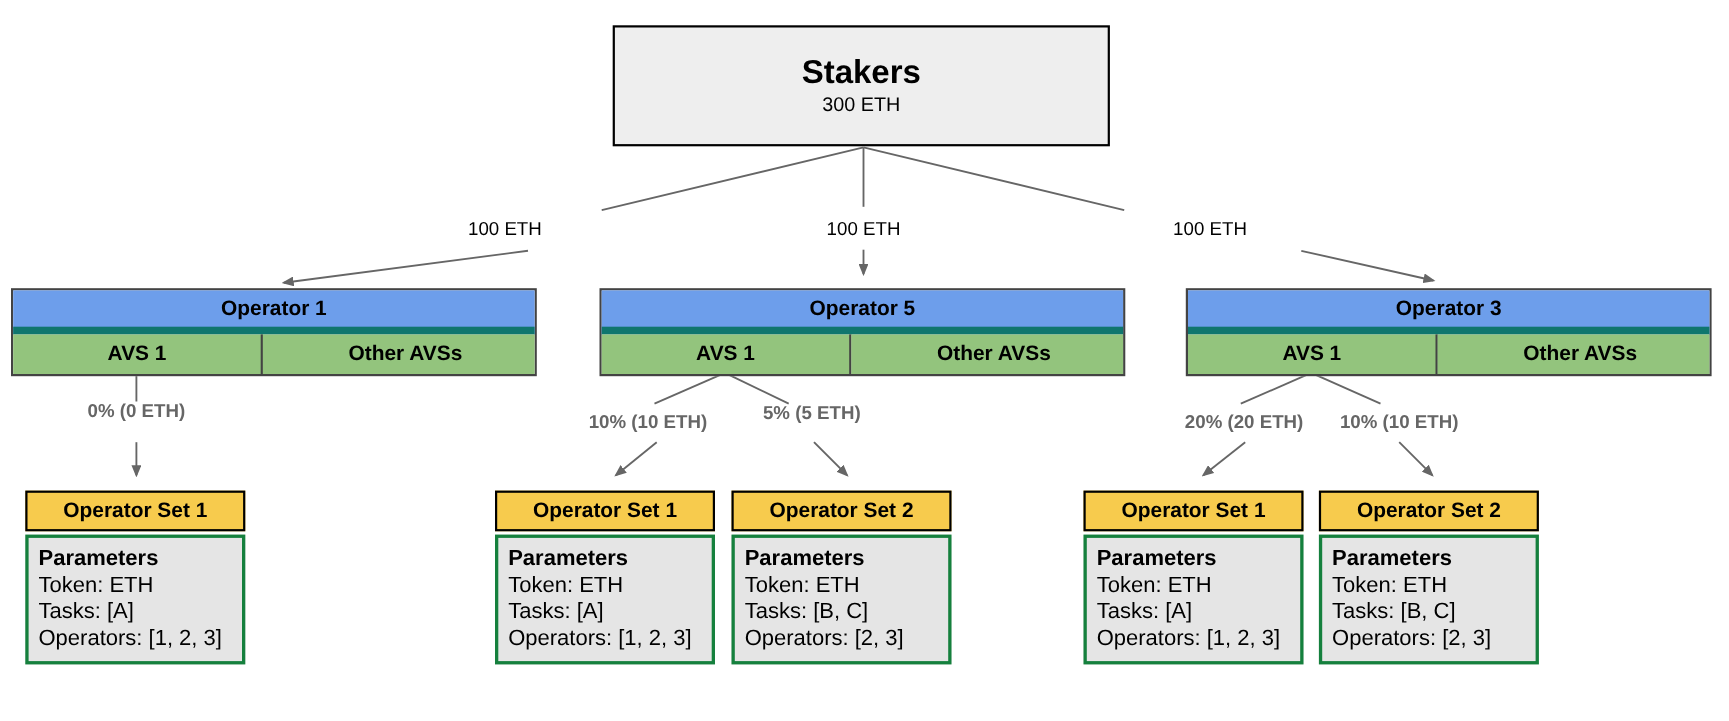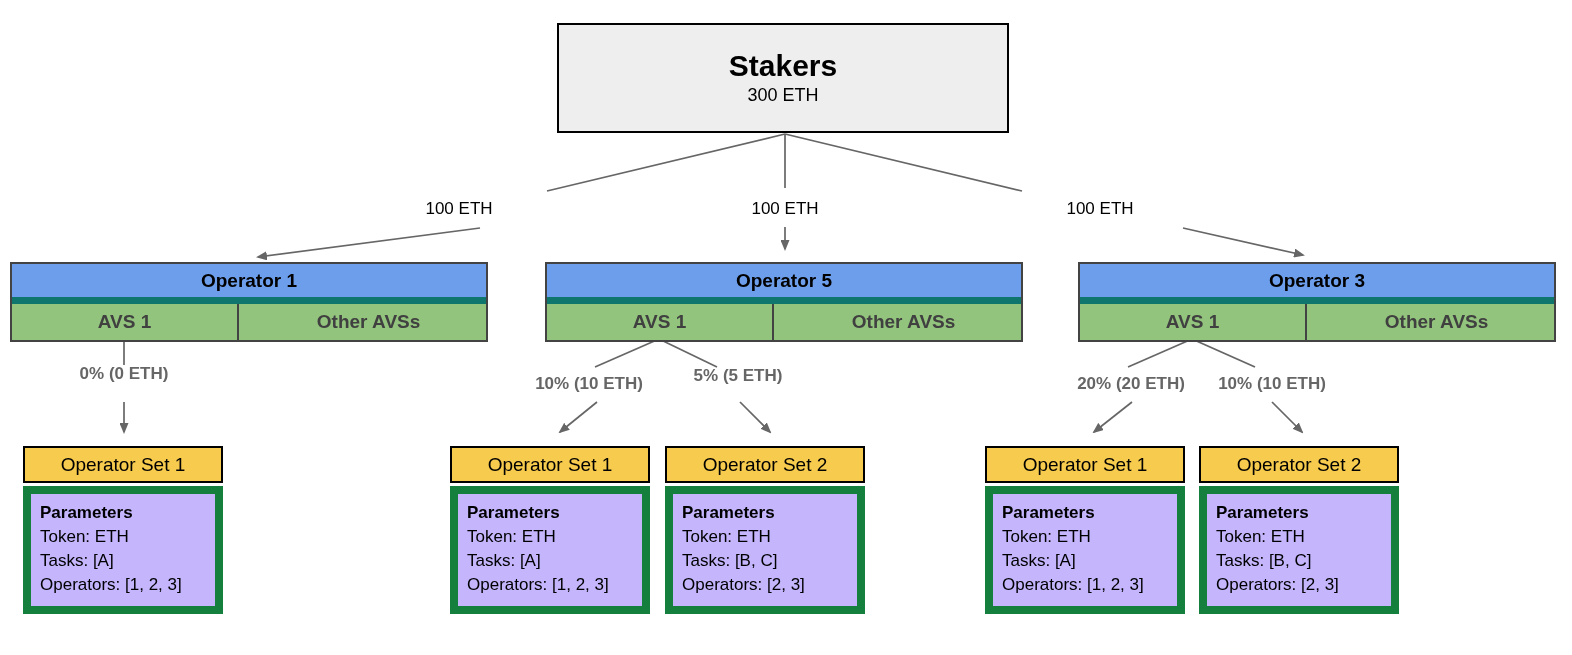--- a/index.html
+++ b/index.html
@@ -87,21 +87,21 @@
     display: flex;
     height: 36px;
   }
   .op-cell {
     background: #93c47d;
     display: flex;
     align-items: center;
     justify-content: center;
     font-size: 19px;
     font-weight: bold;
-    color: #404040;
+    color: #000000;
   }
   .op-cell.avs1 {
     width: 47.5%;
     border-right: 2px solid #434343;
   }
   .op-cell.other {
     flex: 1;
     padding-left: 12px;
   }
 
@@ -112,29 +112,29 @@
     width: 200px;
   }
   .set-header {
     background: #f7cb4d;
     border: 2px solid #000000;
     height: 33px;
     display: flex;
     align-items: center;
     justify-content: center;
     font-size: 19px;
-    font-weight: normal;
+    font-weight: bold;
     color: #000000;
     margin-bottom: 3px;
   }
   .set-body {
-    background: #c4b5fd;
-    border: 8px solid #15803d;
+    background: #e5e5e5;
+    border: 3px solid #15803d;
     padding: 7px 9px 9px 9px;
-    font-size: 17px;
+    font-size: 20px;
     line-height: 24px;
     color: #000000;
   }
   .set-body .param-heading {
     font-weight: bold;
   }
 </style>
 </head>
 <body>
 

